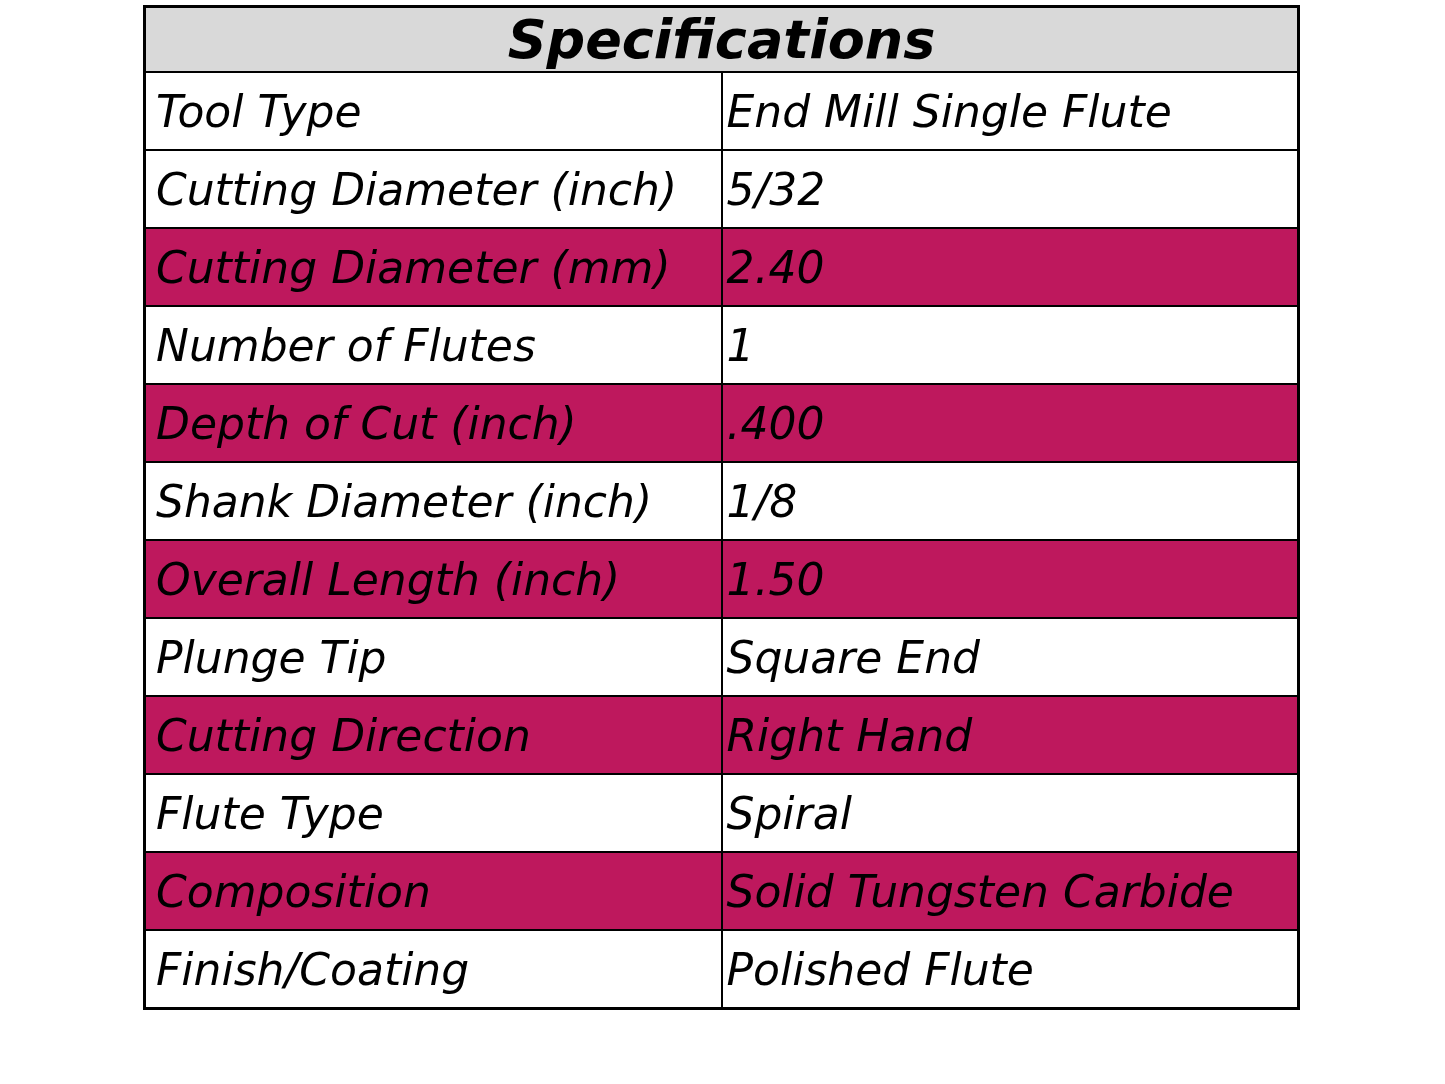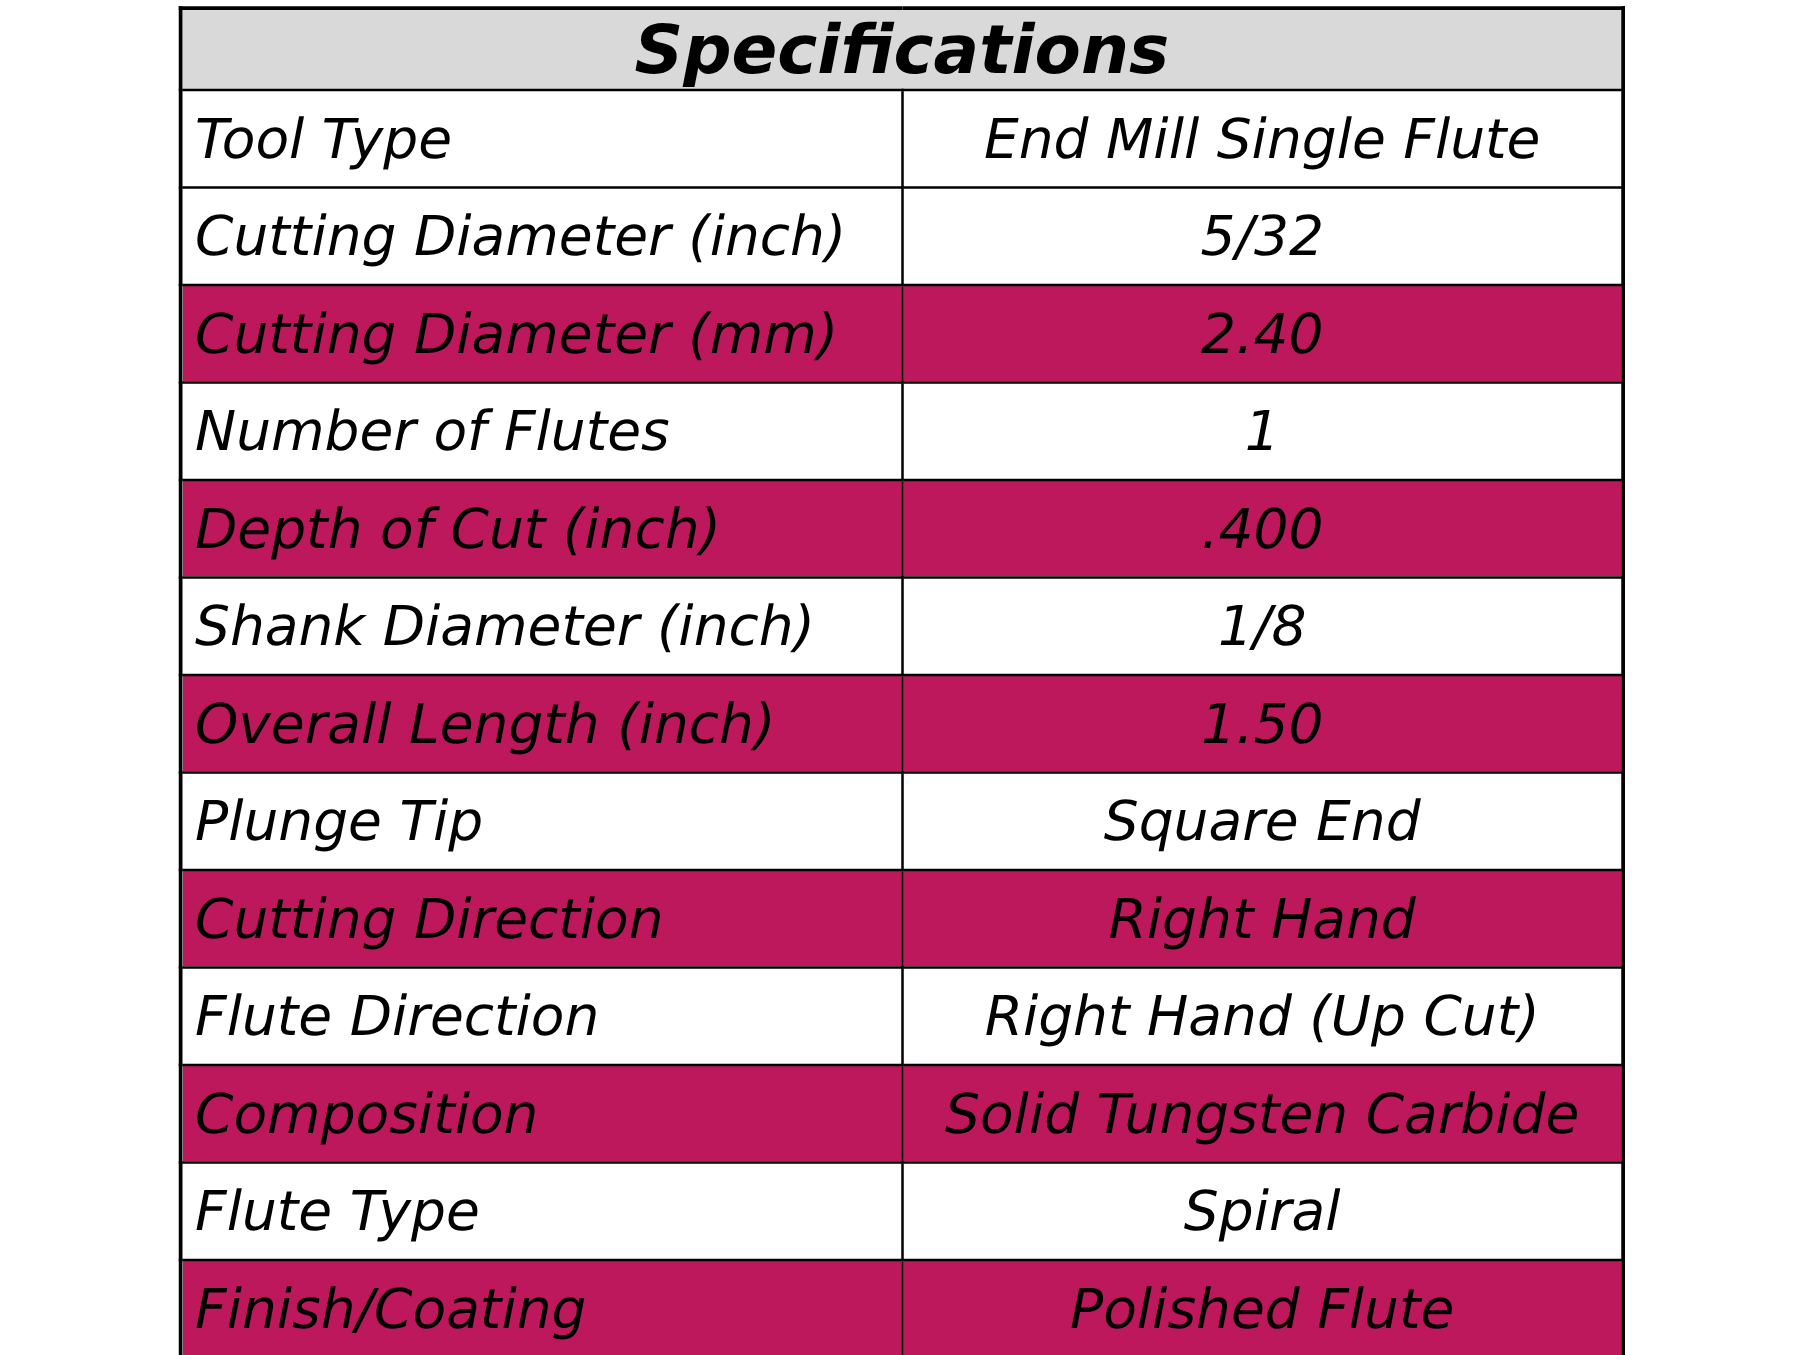--- a/index.html
+++ b/index.html
@@ -50,21 +50,20 @@
     height: 68px;
     font-size: 44px;
     padding: 4px;
   }
   td.label-cell {
     text-align: left;
     padding-left: 10px;
     width: 49.8%;
   }
   td.value-cell {
-    text-align: center;
   }
   
   tbody tr:nth-child(2n+3) {
     background: #be185d;
   }
 </style>
 </head>
 <body>
 
 <div class="table-wrap">
@@ -105,30 +104,26 @@
         </tr>
         <tr>
           <td class="label-cell">Plunge Tip</td>
           <td class="value-cell">Square End</td>
         </tr>
         <tr>
           <td class="label-cell">Cutting Direction</td>
           <td class="value-cell">Right Hand</td>
         </tr>
         <tr>
-          <td class="label-cell">Flute Direction</td>
-          <td class="value-cell">Right Hand (Up Cut)</td>
+          <td class="label-cell">Flute Type</td>
+          <td class="value-cell">Spiral</td>
         </tr>
         <tr>
           <td class="label-cell">Composition</td>
           <td class="value-cell">Solid Tungsten Carbide</td>
-        </tr>
-        <tr>
-          <td class="label-cell">Flute Type</td>
-          <td class="value-cell">Spiral</td>
         </tr>
         <tr>
           <td class="label-cell">Finish/Coating</td>
           <td class="value-cell">Polished Flute</td>
         </tr>
       </tbody>
   </table>
 </div>
 
 </body></html>

